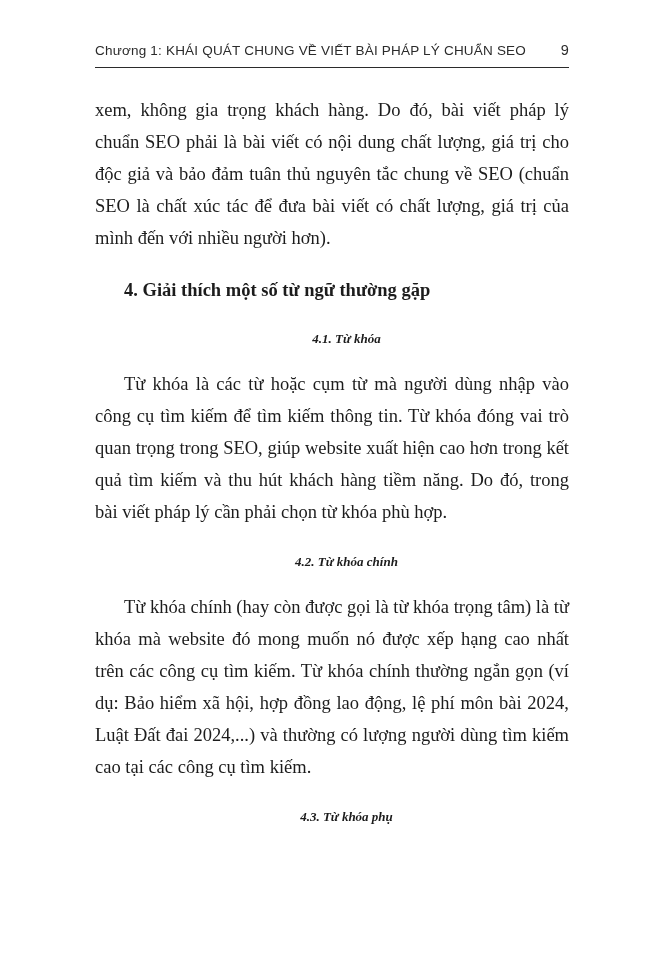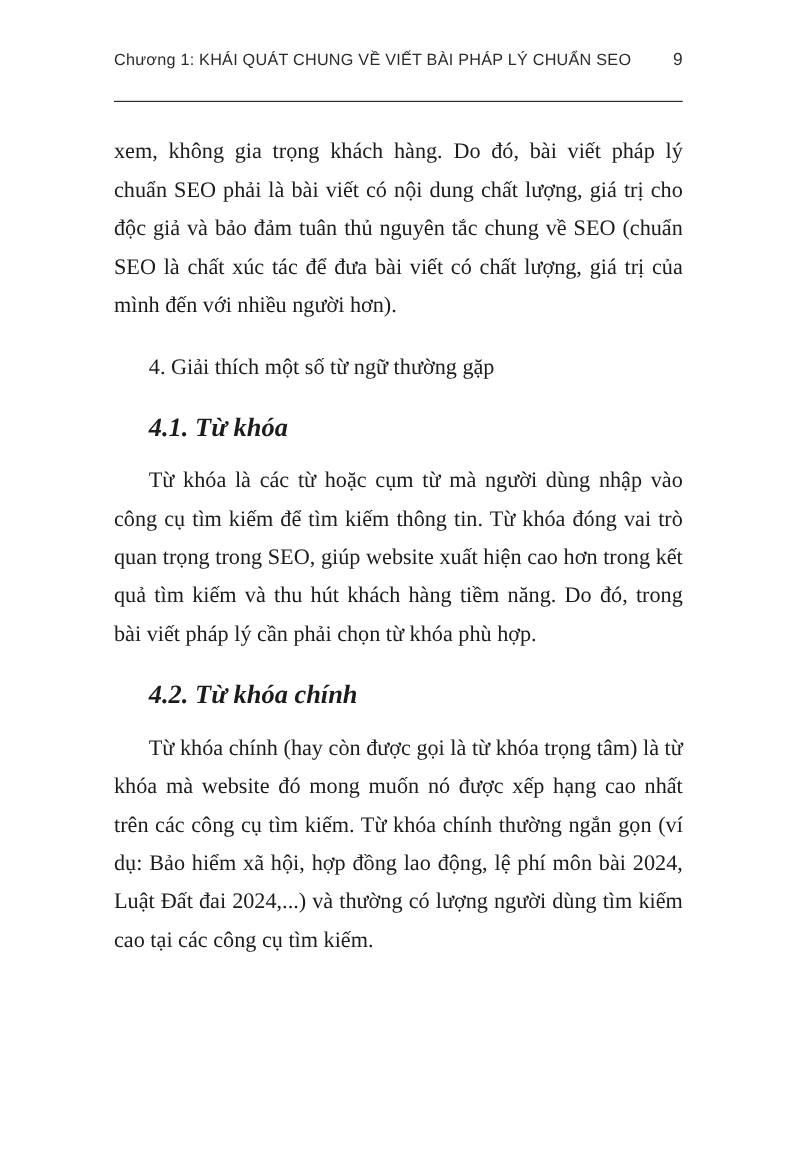--- a/index.html
+++ b/index.html
@@ -20,21 +20,21 @@
     overflow: hidden;
   }
   .running-header {
     display: flex;
     justify-content: space-between;
     align-items: baseline;
     font-family: "Liberation Sans", sans-serif;
     font-size: 13.5px;
     letter-spacing: 0.2px;
     color: #2b2b2b;
-    padding-bottom: 26px;
+    padding-bottom: 9px;
     border-bottom: 1.6px solid #2b2b2b;
     white-space: nowrap;
   }
   .running-title {
     font-weight: 400;
   }
   .page-number {
     font-size: 14.5px;
     font-weight: 400;
     padding-left: 12px;
@@ -48,33 +48,33 @@
   }
   .para {
     margin: 0 0 6px 0;
     text-indent: 29px;
   }
   .para.no-indent {
     text-indent: 0;
   }
   .section-heading {
     font-size: 18.5px;
-    font-weight: normal;
+    font-weight: bold;
     margin: 21px 0 17px 0;
     text-indent: 29px;
     text-align: left;
     line-height: 30px;
   }
   .sub-heading {
-    font-size: 22px;
+    font-size: 13px;
     font-weight: bold;
     font-style: italic;
     margin: 19px 0 14px 0;
     text-indent: 29px;
-    text-align: left;
+    text-align: center;
     line-height: 30px;
   }
 </style>
 </head>
 <body>
 
 <div class="page">
 
   <header class="running-header">
     <span class="running-title">Chương 1: KHÁI QUÁT CHUNG VỀ VIẾT BÀI PHÁP LÝ CHUẨN SEO</span>
@@ -88,17 +88,18 @@
     <h2 class="section-heading">4. Giải thích một số từ ngữ thường gặp</h2>
 
     <h3 class="sub-heading">4.1. Từ khóa</h3>
 
     <p class="para">Từ khóa là các từ hoặc cụm từ mà người dùng nhập vào công cụ tìm kiếm để tìm kiếm thông tin. Từ khóa đóng vai trò quan trọng trong SEO, giúp website xuất hiện cao hơn trong kết quả tìm kiếm và thu hút khách hàng tiềm năng. Do đó, trong bài viết pháp lý cần phải chọn từ khóa phù hợp.</p>
 
     <h3 class="sub-heading">4.2. Từ khóa chính</h3>
 
     <p class="para">Từ khóa chính (hay còn được gọi là từ khóa trọng tâm) là từ khóa mà website đó mong muốn nó được xếp hạng cao nhất trên các công cụ tìm kiếm. Từ khóa chính thường ngắn gọn (ví dụ: Bảo hiểm xã hội, hợp đồng lao động, lệ phí môn bài 2024, Luật Đất đai 2024,...) và thường có lượng người dùng tìm kiếm cao tại các công cụ tìm kiếm.</p>
 
+    <h3 class="sub-heading">4.3. Từ khóa phụ</h3>
 
 
   </main>
 
 </div>
 
 </body></html>

